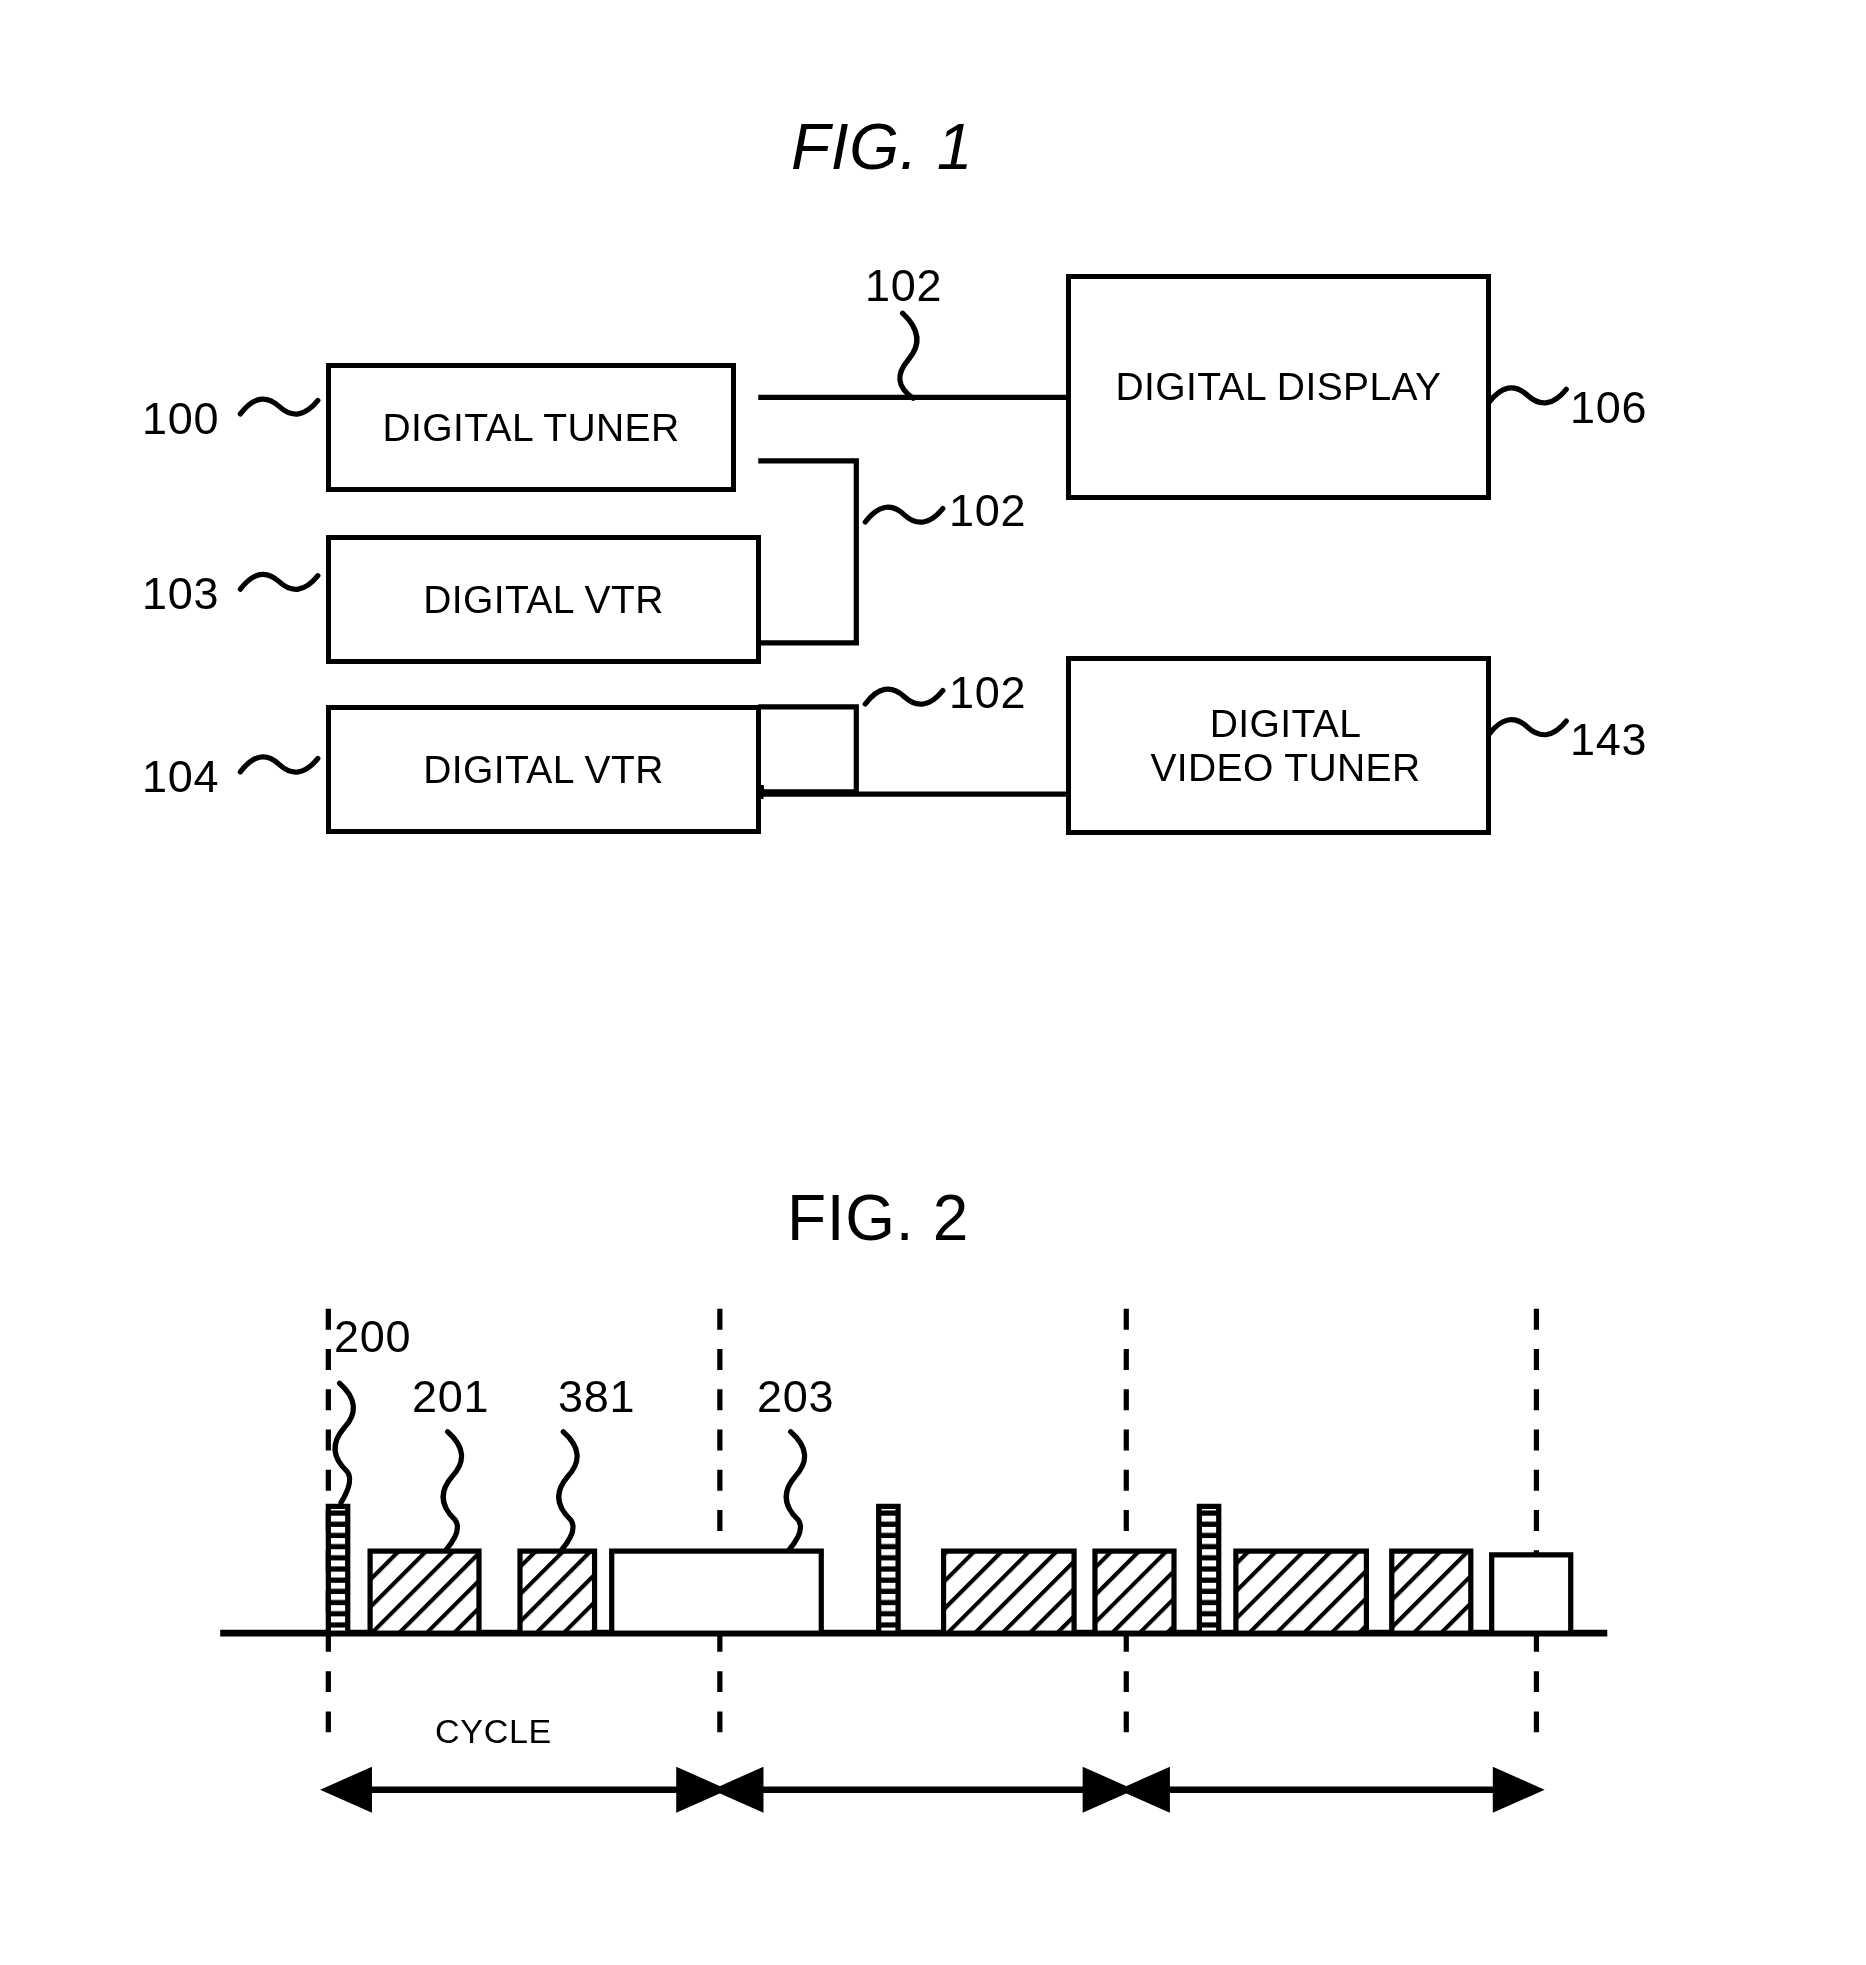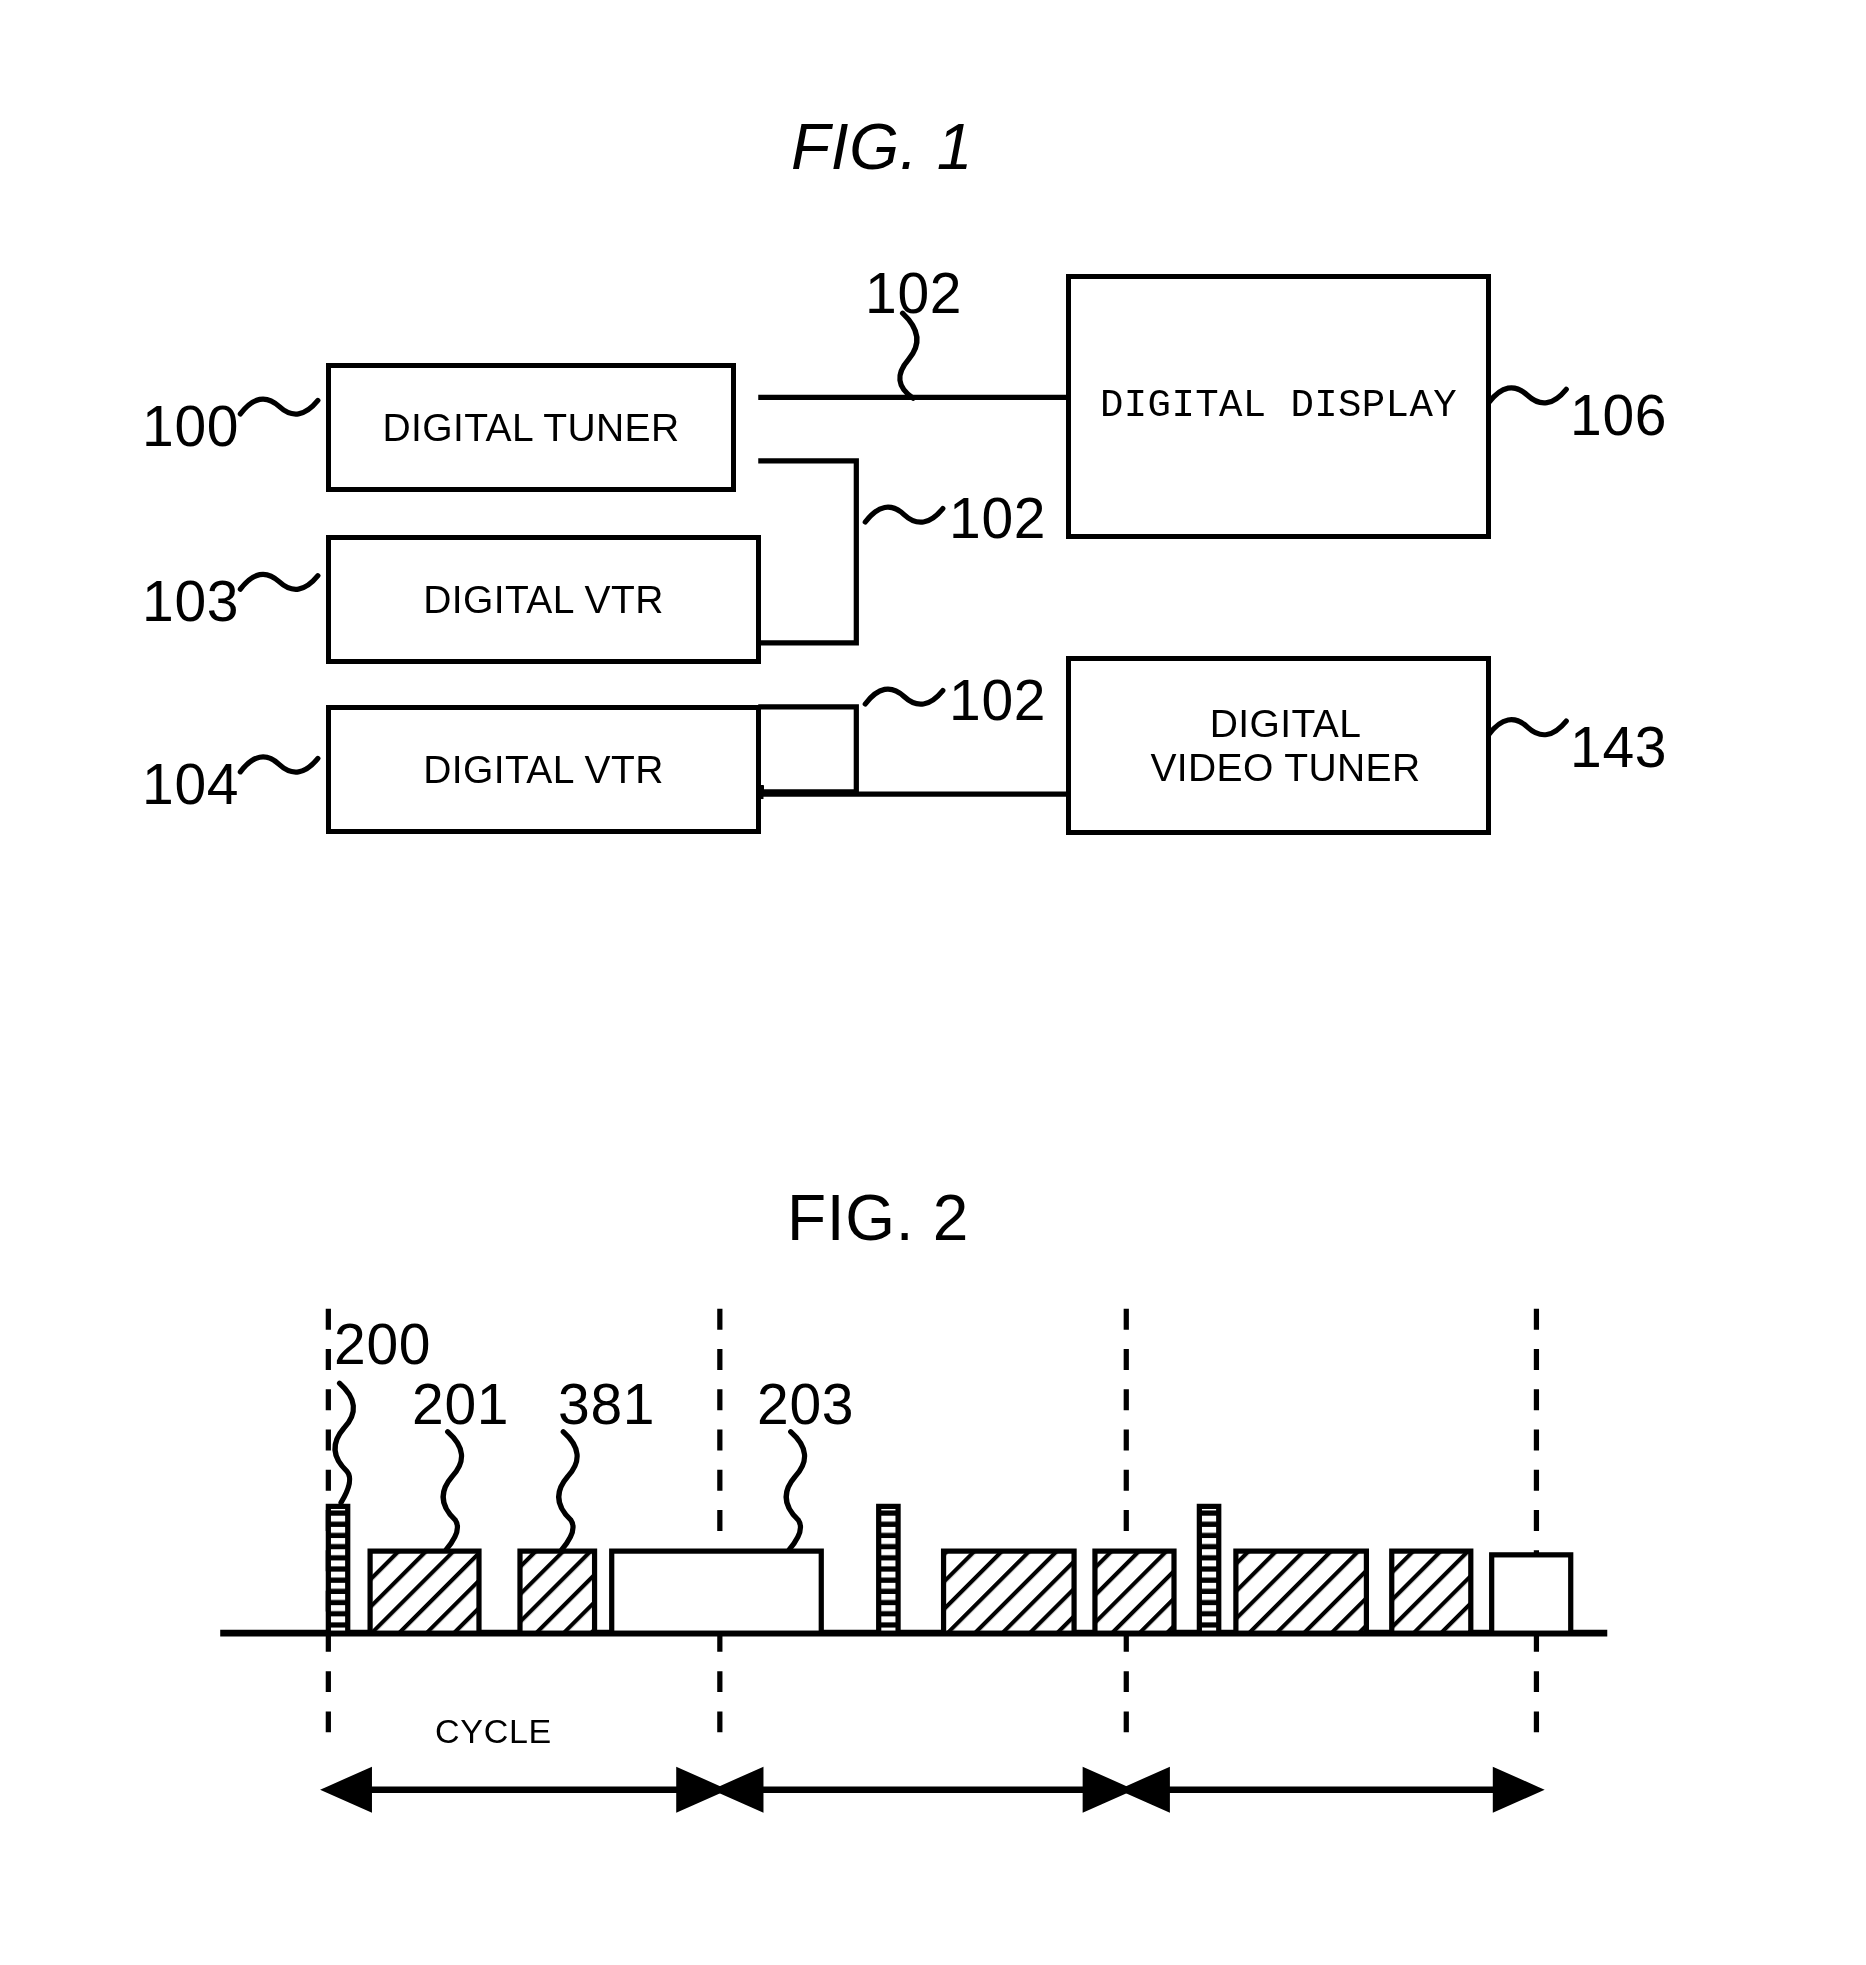--- a/index.html
+++ b/index.html
@@ -36,21 +36,21 @@
     align-items: center;
     justify-content: center;
     text-align: center;
     font-size: 39px;
     line-height: 1.12;
     letter-spacing: 0.4px;
   }
   
   .num {
     position: absolute;
-    font-size: 57px;
+    font-size: 45px;
     white-space: nowrap;
     letter-spacing: 0.7px;
   }
   .svg-layer {
     position: absolute;
     left: 0; top: 0;
     width: 1867px;
     height: 1965px;
     pointer-events: none;
   }
@@ -130,21 +130,21 @@
   </div>
 
   <div class="blk" id="blk-vtr1" style="left:326px; top:535px; width:435px; height:129px;">
     <span>DIGITAL VTR</span>
   </div>
 
   <div class="blk" id="blk-vtr2" style="left:326px; top:705px; width:435px; height:129px;">
     <span>DIGITAL VTR</span>
   </div>
 
-  <div class="blk" id="blk-display" style="left:1066px; top:274px; width:425px; height:265px;font-family:Liberation Mono, monospace;">
+  <div class="blk" id="blk-display" style="left:1066px; top:274px; width:425px; height:226px;">
     <span>DIGITAL DISPLAY</span>
   </div>
 
   <div class="blk" id="blk-videodisk" style="left:1066px; top:656px; width:425px; height:179px; flex-direction:column;padding-left:14px;">
     <span>DIGITAL</span>
     <span>VIDEO TUNER</span>
   </div>
 
   <div class="num" style="left:142px; top:393px;">100</div>
   <div class="num" style="left:142px; top:568px;">103</div>

